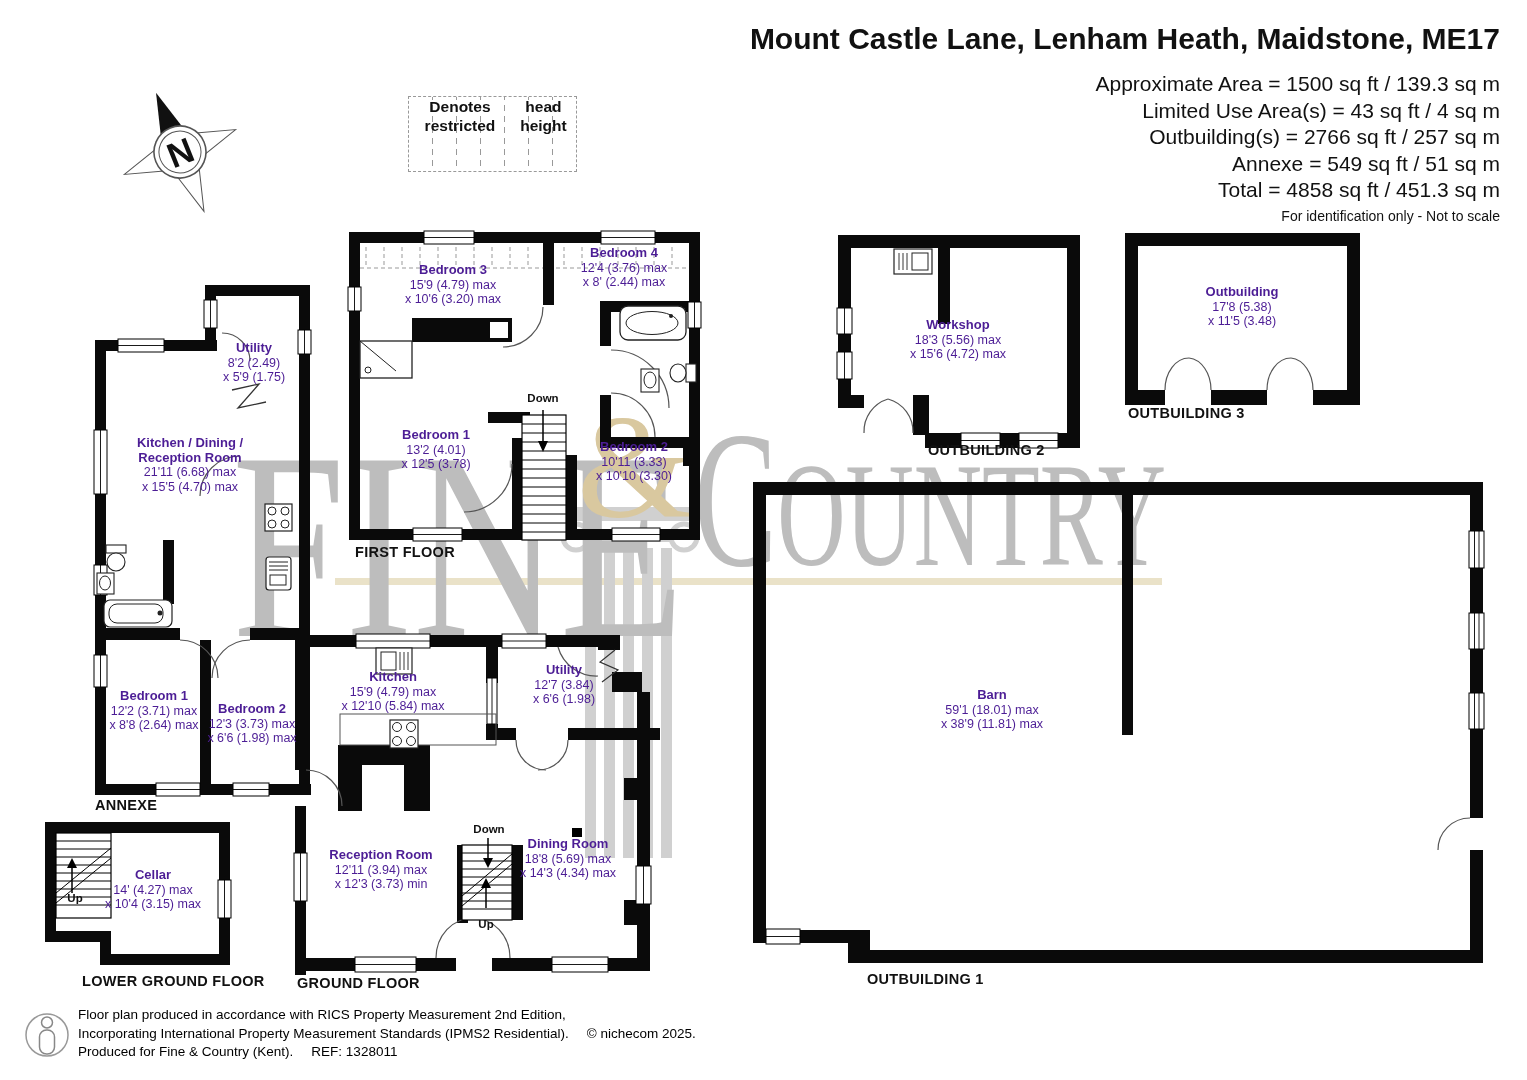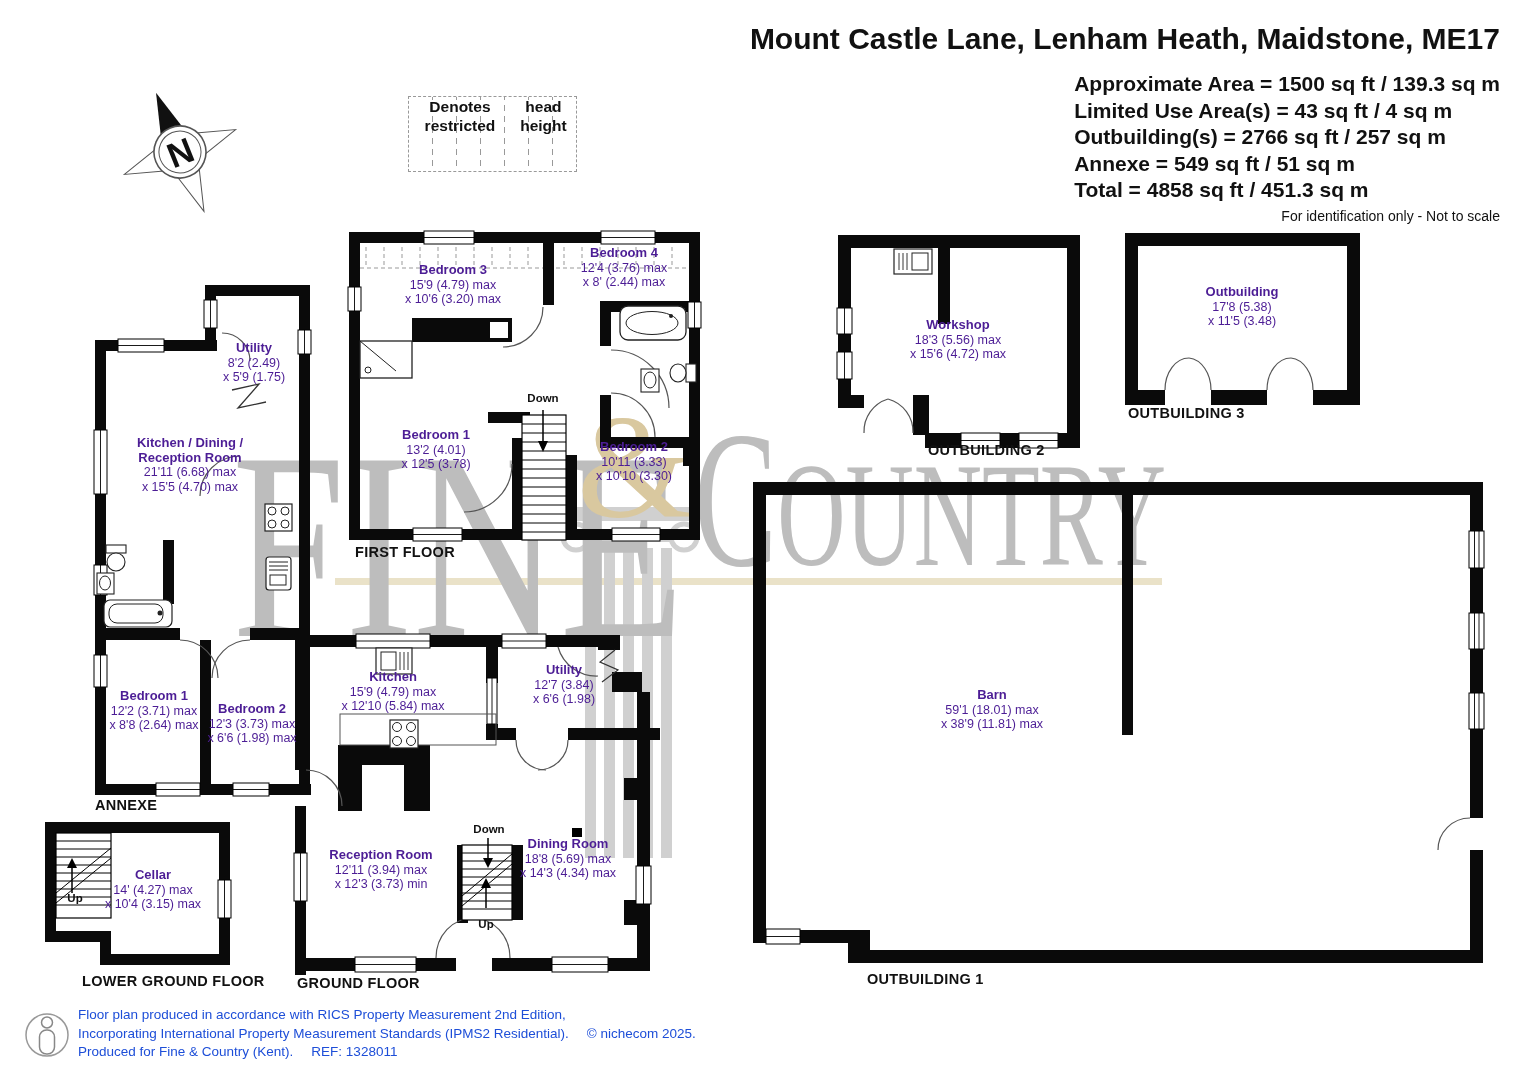--- a/index.html
+++ b/index.html
@@ -7,30 +7,30 @@
          font-family:"Liberation Sans",sans-serif;color:#111;}
   svg{position:absolute;left:0;top:0;}
   .wm{z-index:5;pointer-events:none;}
   .plan{z-index:20;}
   .rl{position:absolute;transform:translateX(-50%);text-align:center;font-size:12.5px;
       line-height:14.5px;color:#4c1d95;white-space:nowrap;z-index:30;}
   .rn{font-weight:700;font-size:13px;}
   .fl{position:absolute;font-weight:700;font-size:14.5px;letter-spacing:.3px;z-index:30;}
   .sl{position:absolute;transform:translateX(-50%);font-weight:700;font-size:11.5px;z-index:31;}
   .hdr-title{position:absolute;right:27px;top:22px;font-weight:700;font-size:30px;z-index:40;}
-  .area{position:absolute;right:27px;top:71px;text-align:left;font-weight:700;font-size:21px;
+  .area{position:absolute;right:27px;top:71px;text-align:right;font-weight:400;font-size:21px;
         line-height:26.5px;z-index:40;}
   .disc{position:absolute;right:27px;top:208px;font-size:14px;z-index:40;}
   .legend{position:absolute;left:408px;top:96px;width:167px;height:74px;border:1.5px dashed #999;z-index:12;}
   .legend .cols{position:absolute;inset:0;
       background-image:repeating-linear-gradient(0deg,#fff 0 5px,rgba(0,0,0,0) 5px 11px),
                        repeating-linear-gradient(90deg,rgba(0,0,0,0) 0 23px,#999 23px 24px);}
   .legend .txt{position:absolute;inset:0;display:flex;flex-direction:row;justify-content:center;
       text-align:center;font-weight:700;font-size:15.5px;line-height:19px;z-index:2;}
-  .footer{position:absolute;left:78px;top:1006px;font-size:13.5px;line-height:18.5px;color:#1d4ed8;z-index:40;}
+  .footer{position:absolute;left:78px;top:1006px;font-size:13.5px;line-height:18.5px;color:#000000;z-index:40;}
   .footer .sp{margin-left:18px;}
   .cmp{z-index:12;}
 </style>
 </head>
 <body>
 
 <div id="stage">
 
   <svg class="wm" width="1527" height="1080" viewBox="0 0 1527 1080">
     <rect x="335" y="578" width="827" height="7" fill="#eae2c8"></rect>

